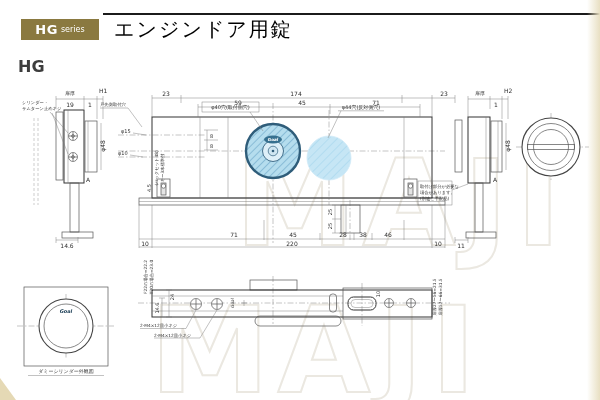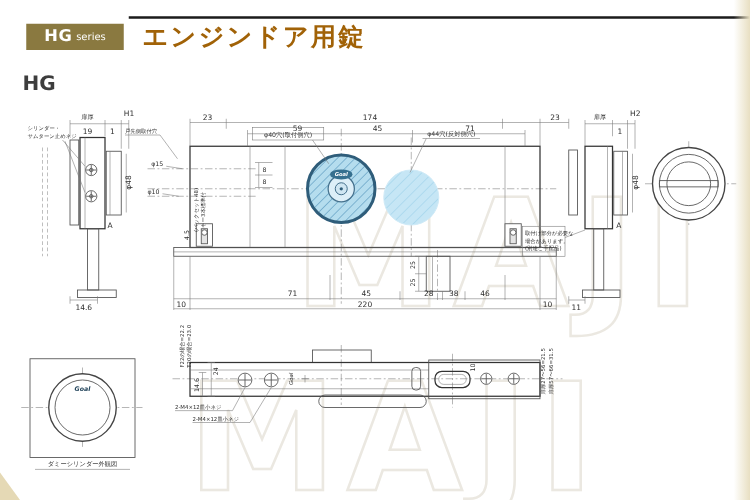--- a/index.html
+++ b/index.html
@@ -3,21 +3,21 @@
 <meta charset="utf-8">
 <style>
   *{margin:0;padding:0;box-sizing:border-box}
   html,body{width:600px;height:400px;overflow:hidden}
   body{position:relative;background:#ffffff;font-family:"DejaVu Sans",sans-serif}
   .header-rule{position:absolute;left:103px;top:13px;width:497px;height:2px;background:#1b1b1b}
   .series-badge{position:absolute;left:21px;top:19px;width:78px;height:21px;background:#8a7940;color:#fff;
     display:flex;align-items:center;justify-content:center;gap:3px}
   .series-badge .b1{font-size:13px;font-weight:bold;letter-spacing:.5px}
   .series-badge .b2{font-size:8px}
-  .page-title{position:absolute;left:114px;top:16px;font-size:20px;font-weight:bold;color:#a16207;letter-spacing:2px}
+  .page-title{position:absolute;left:114px;top:16px;font-size:20px;font-weight:normal;color:#000000;letter-spacing:2px}
   .model-heading{position:absolute;left:18px;top:57px;font-size:16px;font-weight:bold;color:#3d3d3d}
   svg{position:absolute;left:0;top:0}
   svg{font-family:"DejaVu Sans",sans-serif}
   .ln{stroke:#555;stroke-width:.7;fill:none}
   .ln2{stroke:#333;stroke-width:1;fill:none}
   .thin{stroke:#777;stroke-width:.45;fill:none}
   .cl{stroke:#8a8a8a;stroke-width:.5;stroke-dasharray:6 2 1.5 2;fill:none}
   .dash{stroke:#999;stroke-width:.5;stroke-dasharray:3 2;fill:none}
   .dim{font-size:6px;fill:#2e2e2e}
   .dimj{font-size:5px;fill:#2e2e2e}

